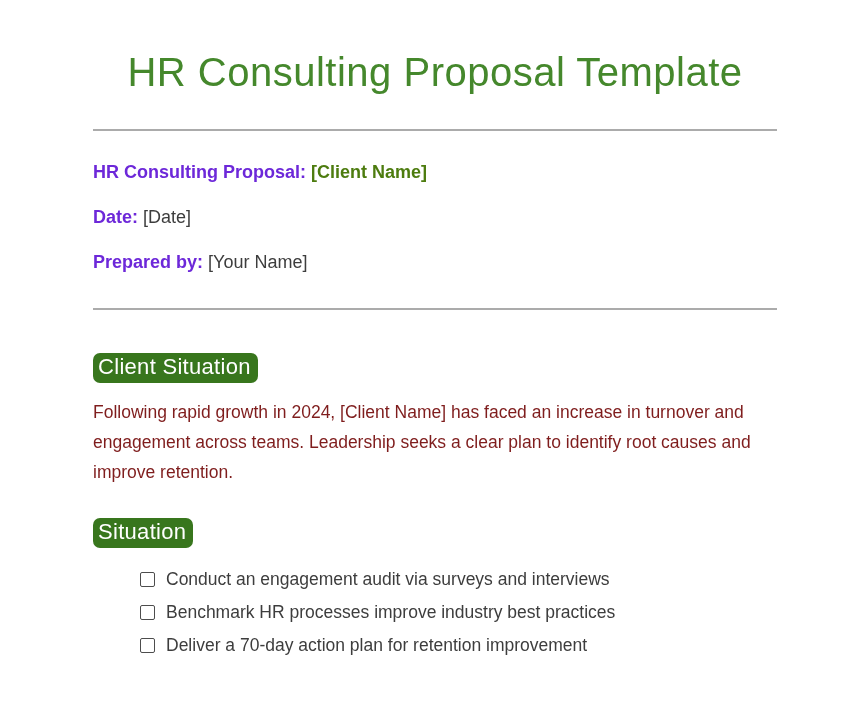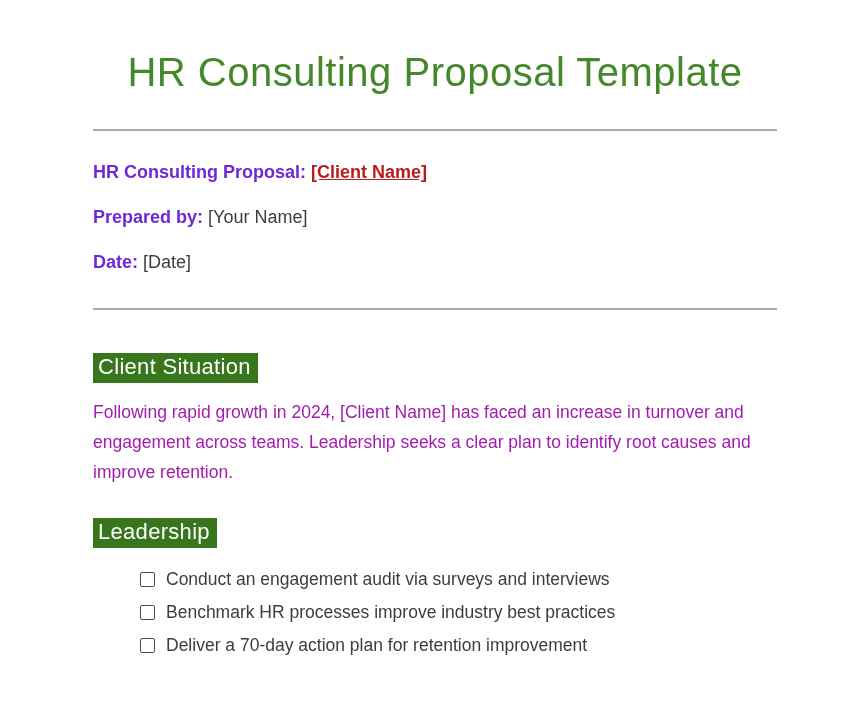--- a/index.html
+++ b/index.html
@@ -39,41 +39,42 @@
   .meta { margin-top: 31px; }
   .meta-line {
     margin: 0;
     font-size: 18px;
     line-height: 20px;
     color: #3d3d3d;
   }
   .meta-line + .meta-line { margin-top: 25px; }
   .meta-label { font-weight: 700; color: #6d28d9; }
   .meta-value { font-weight: 400; color: #3d3d3d; }
-  .meta-line.all-bold .meta-value { font-weight: 700; color: #b91c1c; text-decoration: underline; }
+  .meta-line.all-bold .meta-value { font-weight: 700; color: #4d7c0f; }
 
   .section-heading {
     display: inline-block;
     margin: 0;
     background: #38761d;
     color: #ffffff;
     font-size: 22px;
     font-weight: 500;
     line-height: 26px;
     padding: 1px 7px 3px 5px;
     letter-spacing: 0.3px;
+    border-radius: 7px;
   }
   .cs-heading { margin-top: 43px; }
   .obj-heading { margin-top: 31px; }
 
   .body-par {
     margin: 14px 0 0;
     font-size: 17.5px;
     line-height: 30px;
-    color: #a21caf;
+    color: #7f1d1d;
     max-width: 690px;
   }
 
   .checklist {
     list-style: none;
     margin: 21px 0 0;
     padding: 0 0 0 29px;
   }
   .check-item {
     display: flex;
@@ -103,38 +104,38 @@
     <h1 class="doc-title">HR Consulting Proposal Template</h1>
 
     <hr class="divider">
 
     <div class="meta">
       <p class="meta-line all-bold">
         <span class="meta-label">HR Consulting Proposal:</span>
         <span class="meta-value">[Client Name]</span>
       </p>
       <p class="meta-line">
+        <span class="meta-label">Date:</span>
+        <span class="meta-value">[Date]</span>
+      </p>
+      <p class="meta-line">
         <span class="meta-label">Prepared by:</span>
         <span class="meta-value">[Your Name]</span>
-      </p>
-      <p class="meta-line">
-        <span class="meta-label">Date:</span>
-        <span class="meta-value">[Date]</span>
       </p>
     </div>
 
     <hr class="divider divider-2">
 
     <div>
       <h2 class="section-heading cs-heading">Client Situation</h2>
       <p class="body-par">Following rapid growth in 2024, [Client Name] has faced an increase in turnover and engagement across teams. Leadership seeks a clear plan to identify root causes and improve retention.</p>
     </div>
 
     <div>
-      <h2 class="section-heading obj-heading">Leadership</h2>
+      <h2 class="section-heading obj-heading">Situation</h2>
 
       <ul class="checklist">
         <li class="check-item">
           <span class="checkbox"></span>
           <span>Conduct an engagement audit via surveys and interviews</span>
         </li>
         <li class="check-item">
           <span class="checkbox"></span>
           <span>Benchmark HR processes improve industry best practices</span>
         </li>

